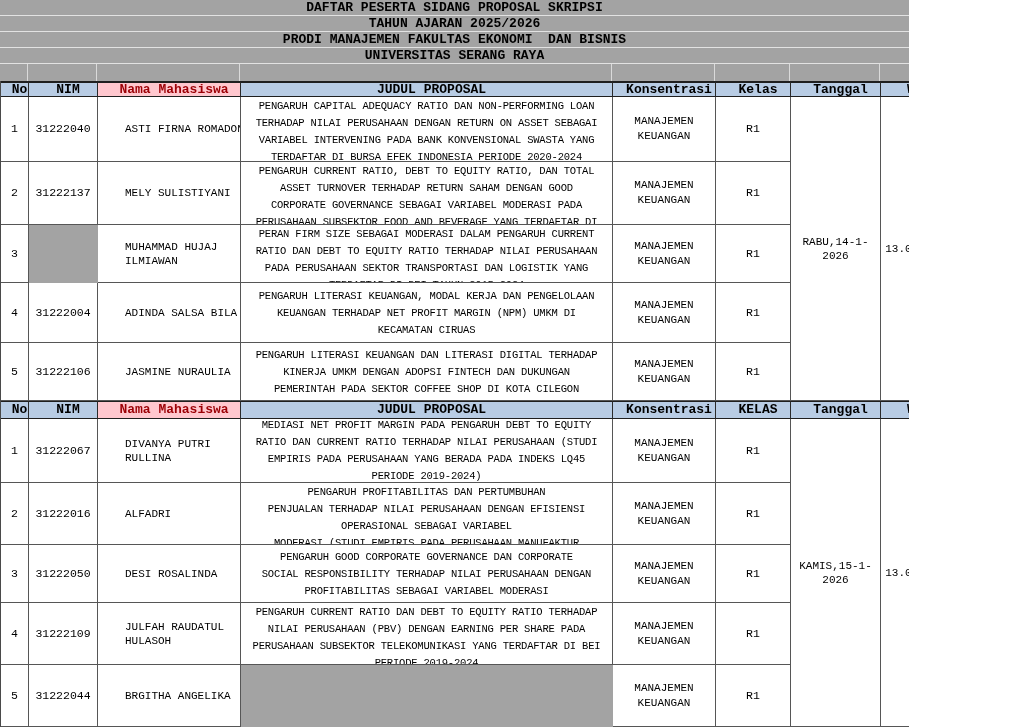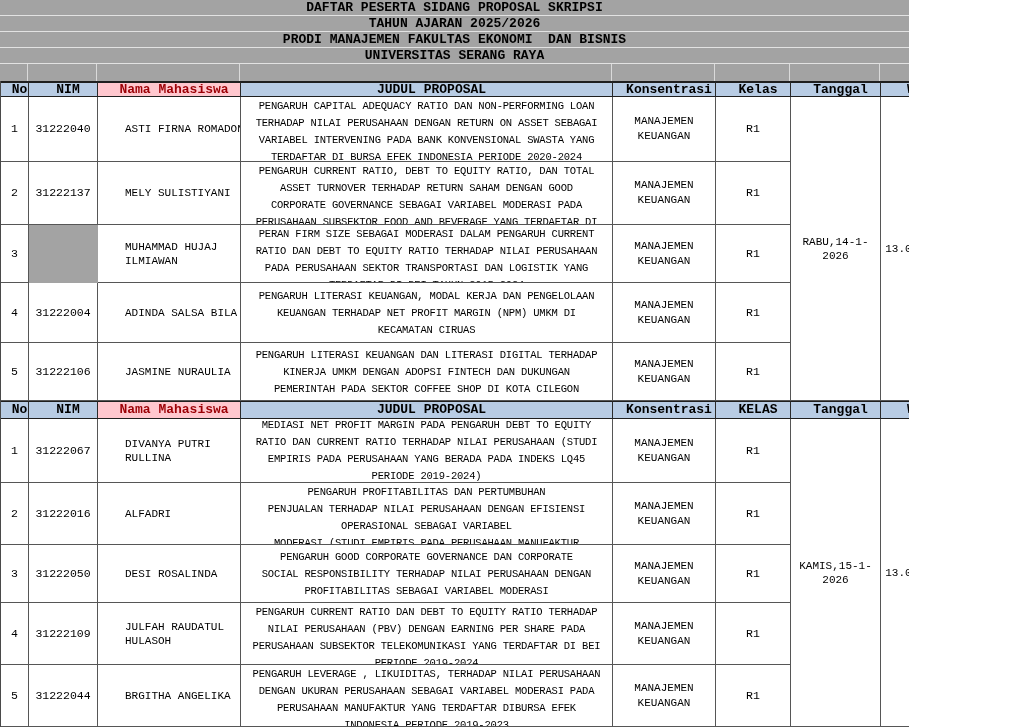--- a/index.html
+++ b/index.html
@@ -344,26 +344,20 @@
       </div>
       <div class="c c-no" style="grid-area: 6 / 1;">
         <span class="tx">5</span>
       </div>
       <div class="c c-nim" style="grid-area: 6 / 2;">
         <span class="tx">31222044</span>
       </div>
       <div class="c c-nama" style="grid-area: 6 / 3;">
         <span class="tx">BRGITHA ANGELIKA</span>
       </div>
-      <div class="c c-judul" style="grid-area: 6 / 4;">
-        <span class="tx">PENGARUH LEVERAGE , LIKUIDITAS, TERHADAP NILAI PERUSAHAAN
-DENGAN UKURAN PERUSAHAAN SEBAGAI VARIABEL MODERASI PADA
-PERUSAHAAN MANUFAKTUR YANG TERDAFTAR DIBURSA EFEK
-INDONESIA PERIODE 2019-2023</span>
-      </div>
       <div class="c c-konsentrasi" style="grid-area: 6 / 5;">
         <span class="tx">MANAJEMEN KEUANGAN</span>
       </div>
       <div class="c c-kelas" style="grid-area: 6 / 6;">
         <span class="tx">R1</span>
       </div>
       <div class="c c-sched" style="grid-area: 2 / 7 / span 5;">
         <span class="tx">KAMIS,15-1-
 2026</span>
       </div>

